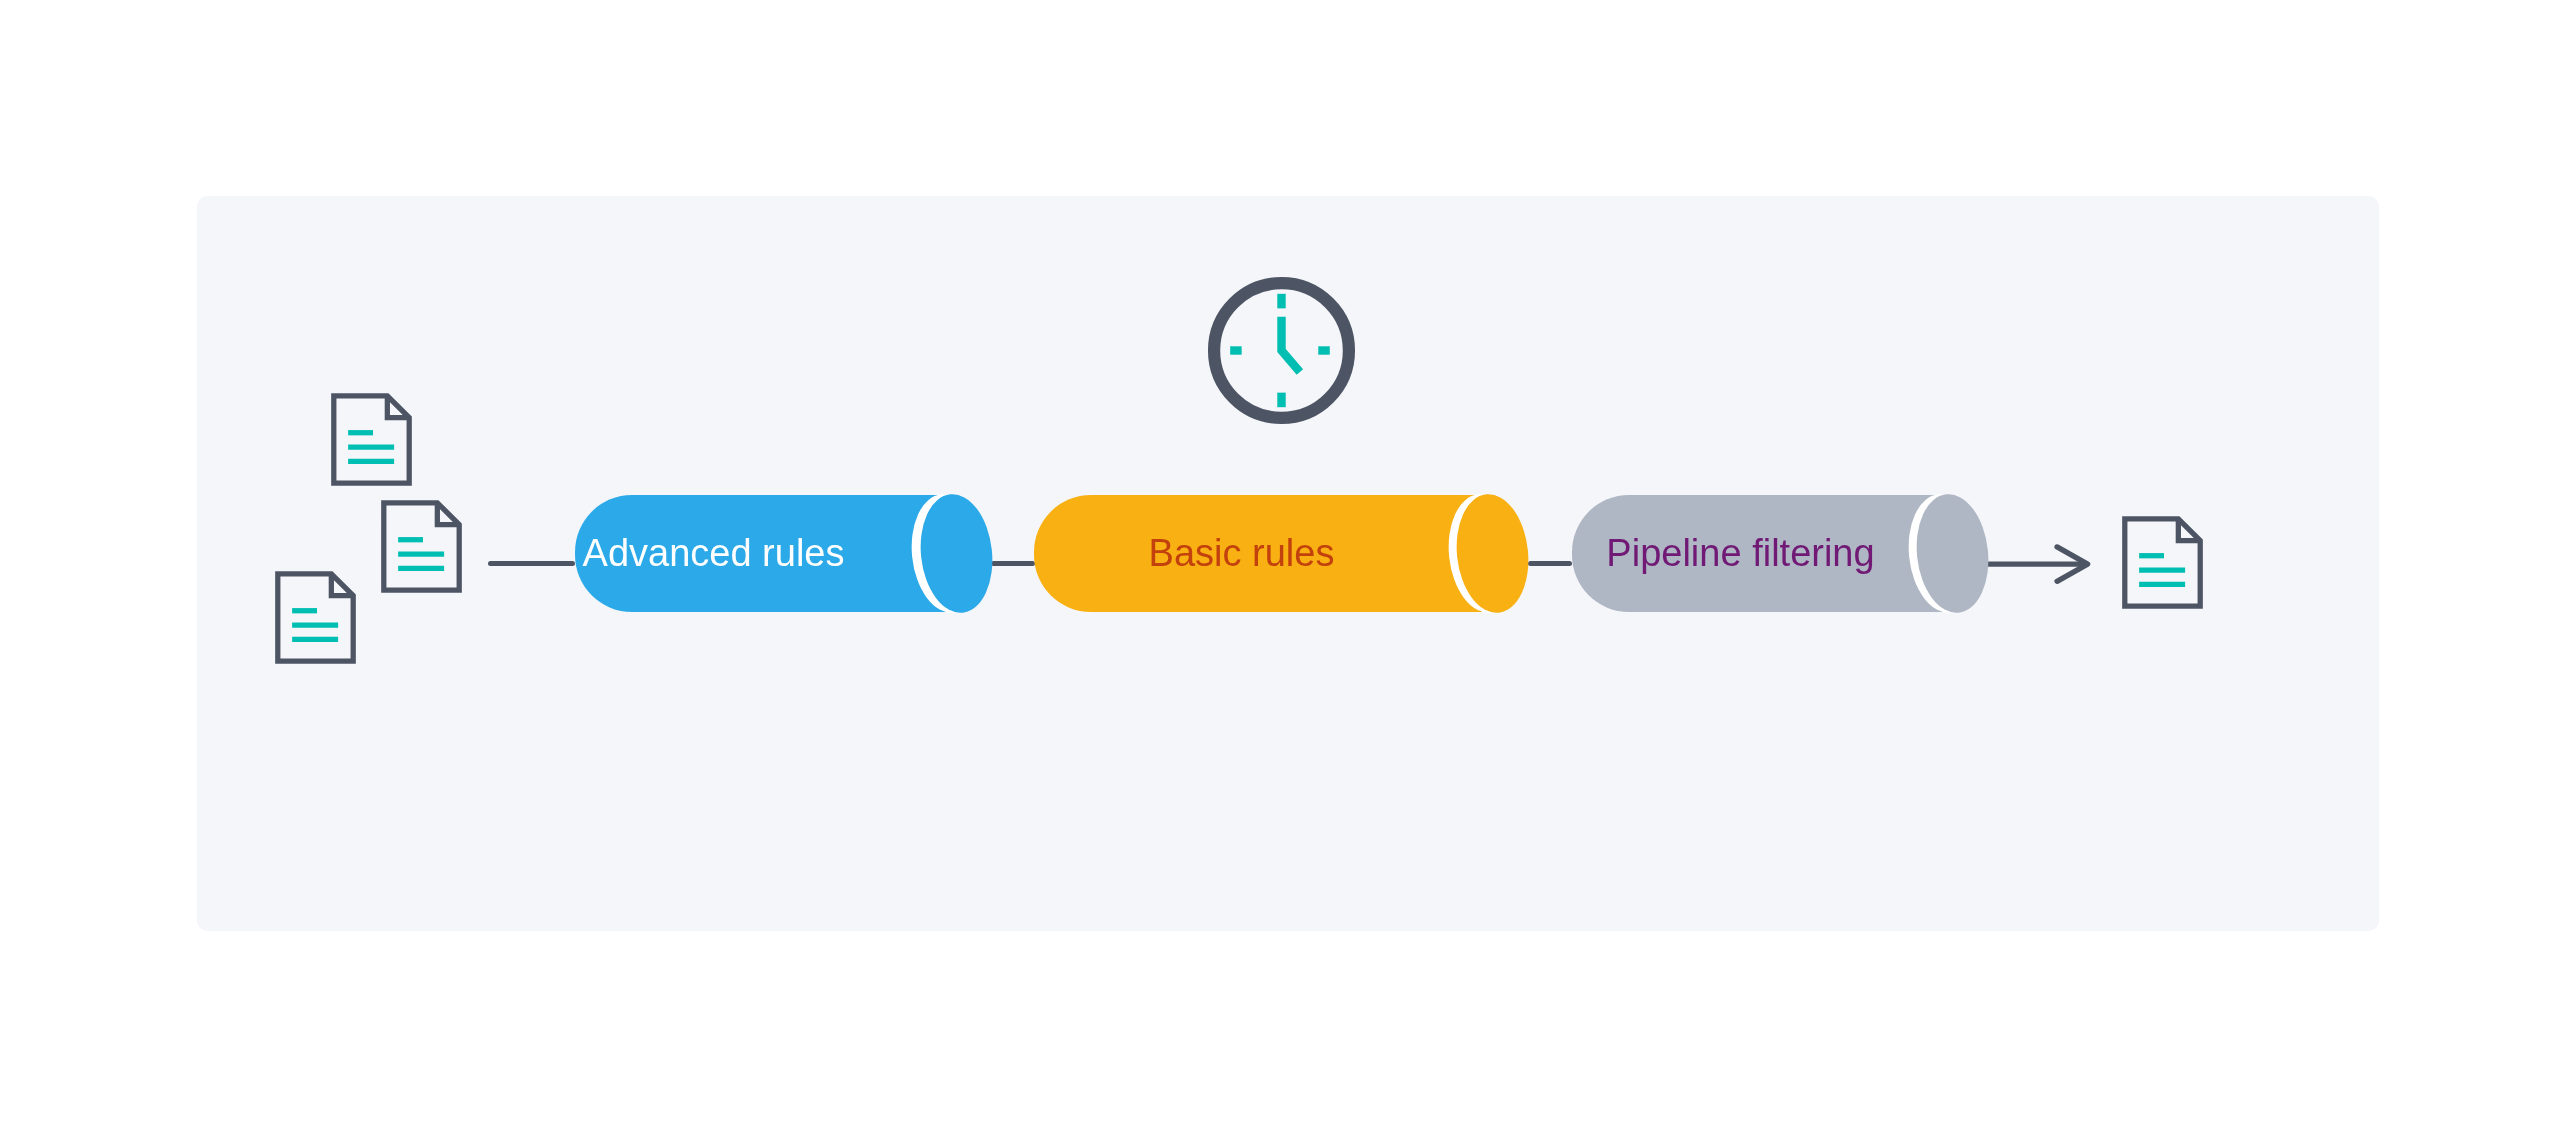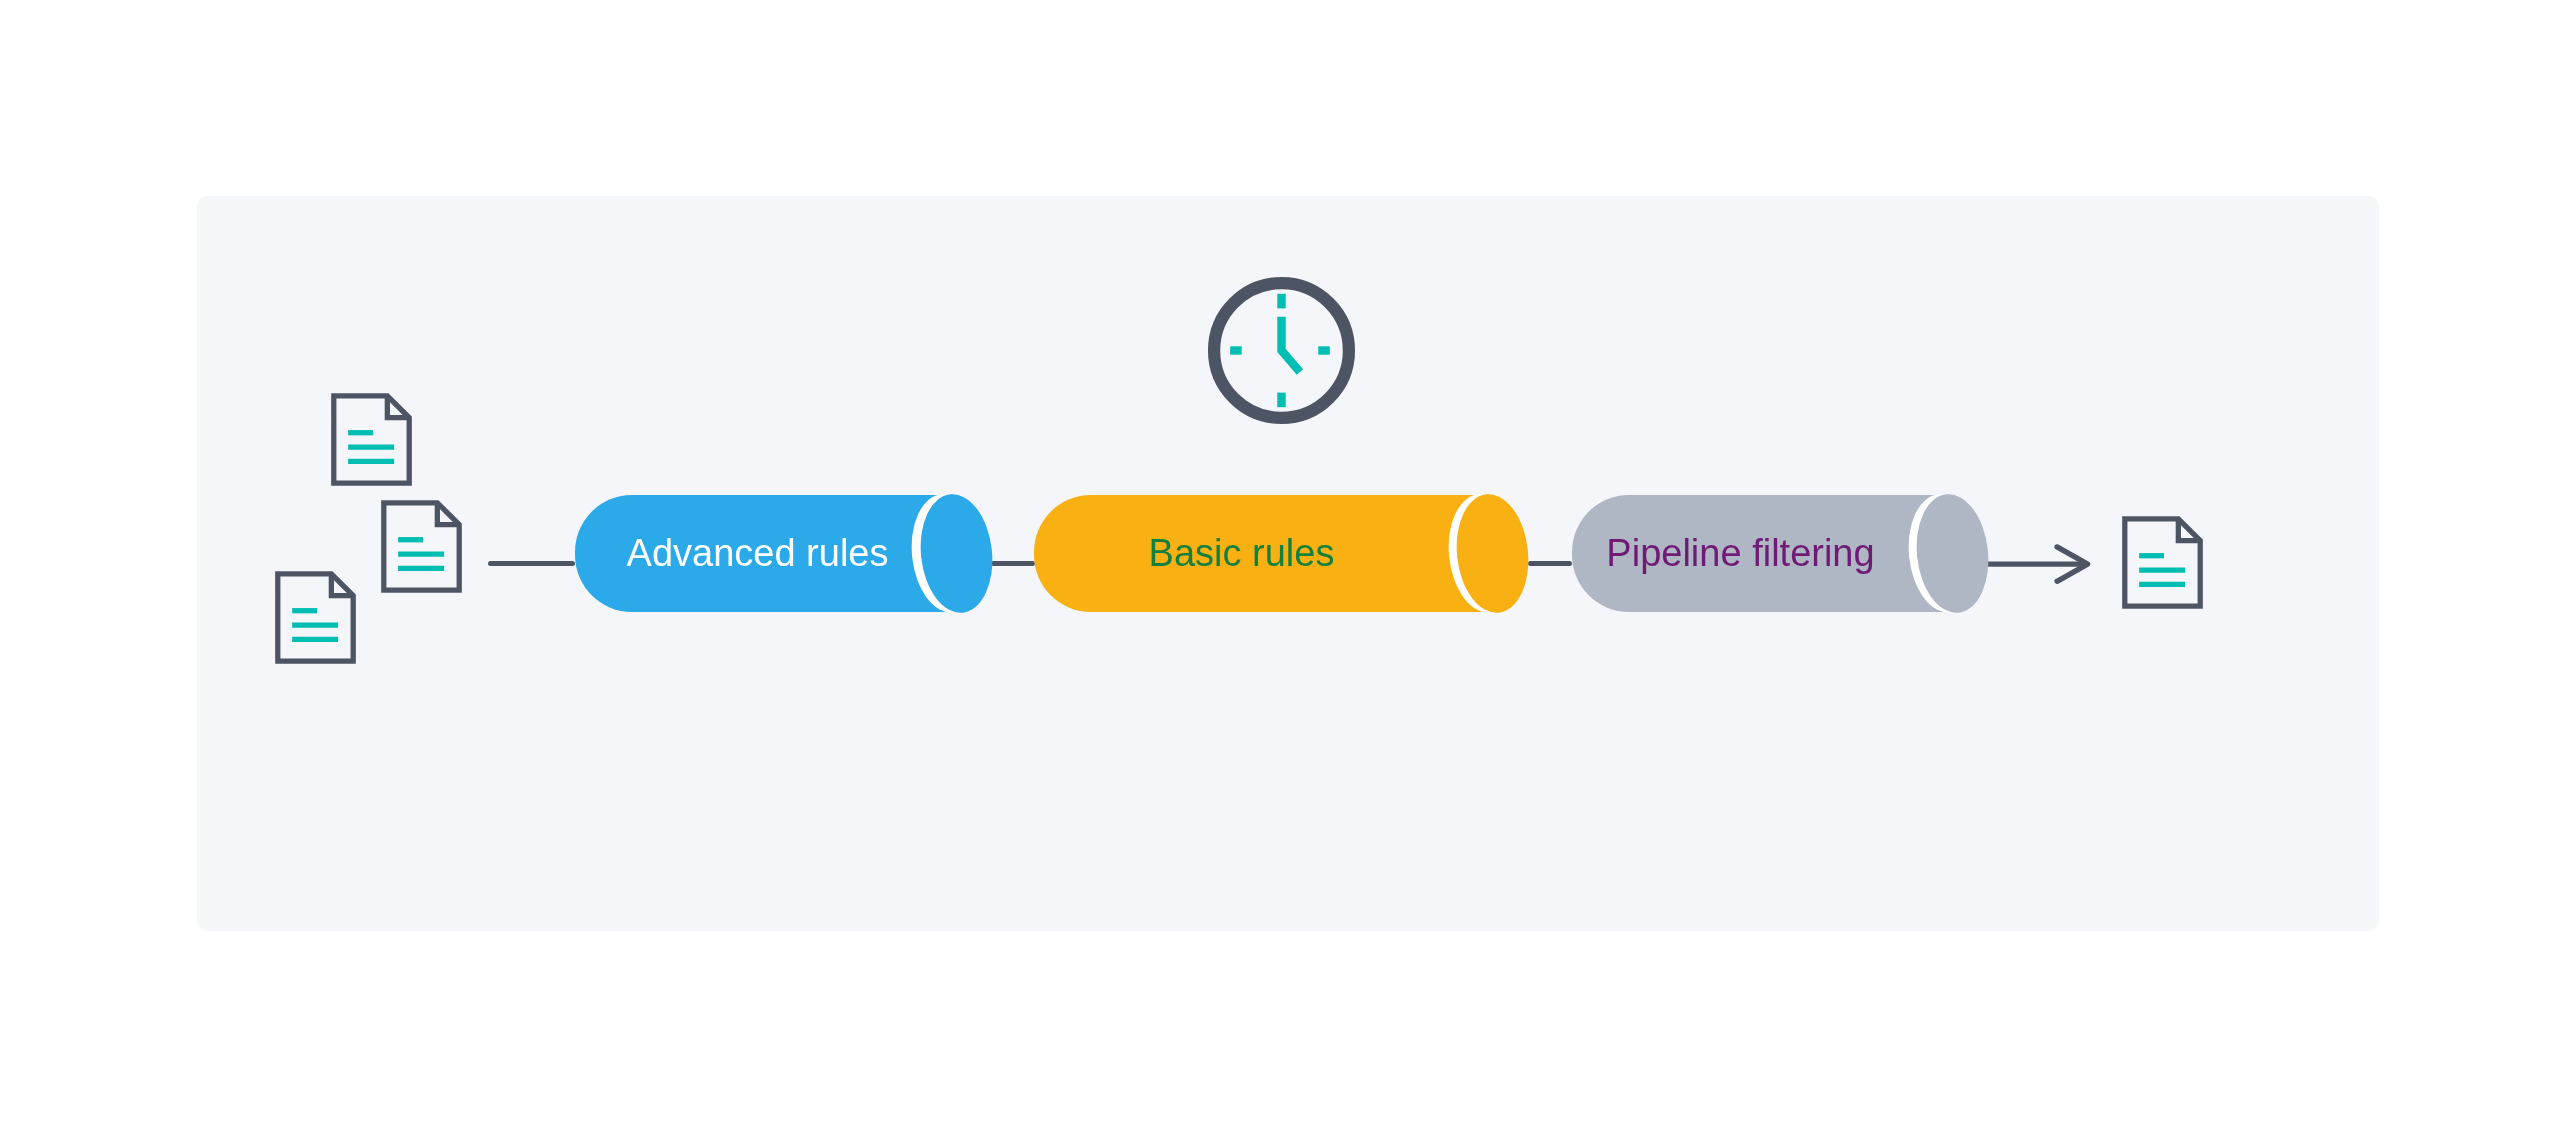--- a/index.html
+++ b/index.html
@@ -24,21 +24,21 @@
     background: #ffffff; transform: rotate(-6deg); z-index: 3; }
   .cyl-cap { position: absolute; top: 494px; width: 71px; height: 119px; border-radius: 50%;
     transform: rotate(-6deg); z-index: 4; }
   .cyl-label { position: absolute; top: 495px; height: 117px; display: flex; align-items: center;
     justify-content: center; font-size: 38px; font-weight: 400; z-index: 5; white-space: nowrap; }
 
   .fill-blue   { background: #2BA9E8; }
   .fill-orange { background: #F9B013; }
   .fill-gray   { background: #AFB6C4; }
   .txt-white  { color: #FFFFFF; }
-  .txt-dkbrown { color: #15803d; }
+  .txt-dkbrown { color: #c2410c; }
   .txt-dark   { color: #701a75; }
 
   svg { display: block; }
 </style>
 </head>
 <body>
 
 <div class="stage-root">
 
   <div class="panel"></div>
@@ -77,21 +77,21 @@
   </svg>
 
   <div class="connector" style="left:488px;  width:87px;"></div>
   <div class="connector" style="left:991px; width:44px;"></div>
   <div class="connector" style="left:1528px; width:44px;"></div>
 
   <div>
     <div class="cyl-body fill-blue" style="left:575px; width:381px;"></div>
     <div class="cyl-cap-white" style="left:912px;"></div>
     <div class="cyl-cap fill-blue" style="left:921px;"></div>
-    <div class="cyl-label txt-white" style="left:589px; width:337px;">Advanced rules</div>
+    <div class="cyl-label txt-white" style="left:545px; width:337px;">Advanced rules</div>
   </div>
 
   <div>
     <div class="cyl-body fill-orange" style="left:1034px; width:458px;"></div>
     <div class="cyl-cap-white" style="left:1449px;"></div>
     <div class="cyl-cap fill-orange" style="left:1457px;"></div>
     <div class="cyl-label txt-dkbrown" style="left:1034px; width:415px;">Basic rules</div>
   </div>
 
   <div>

